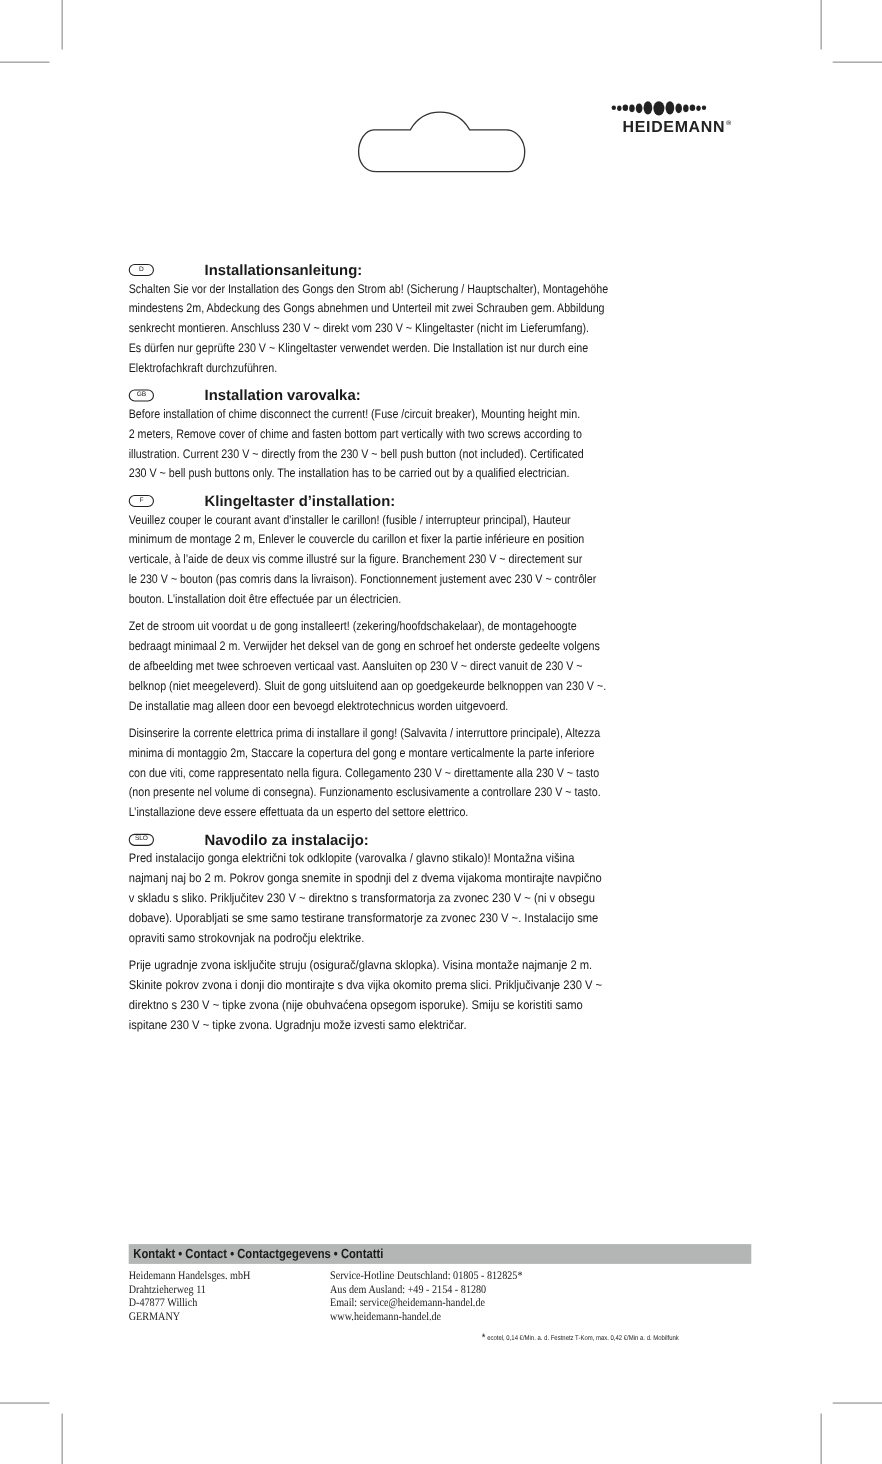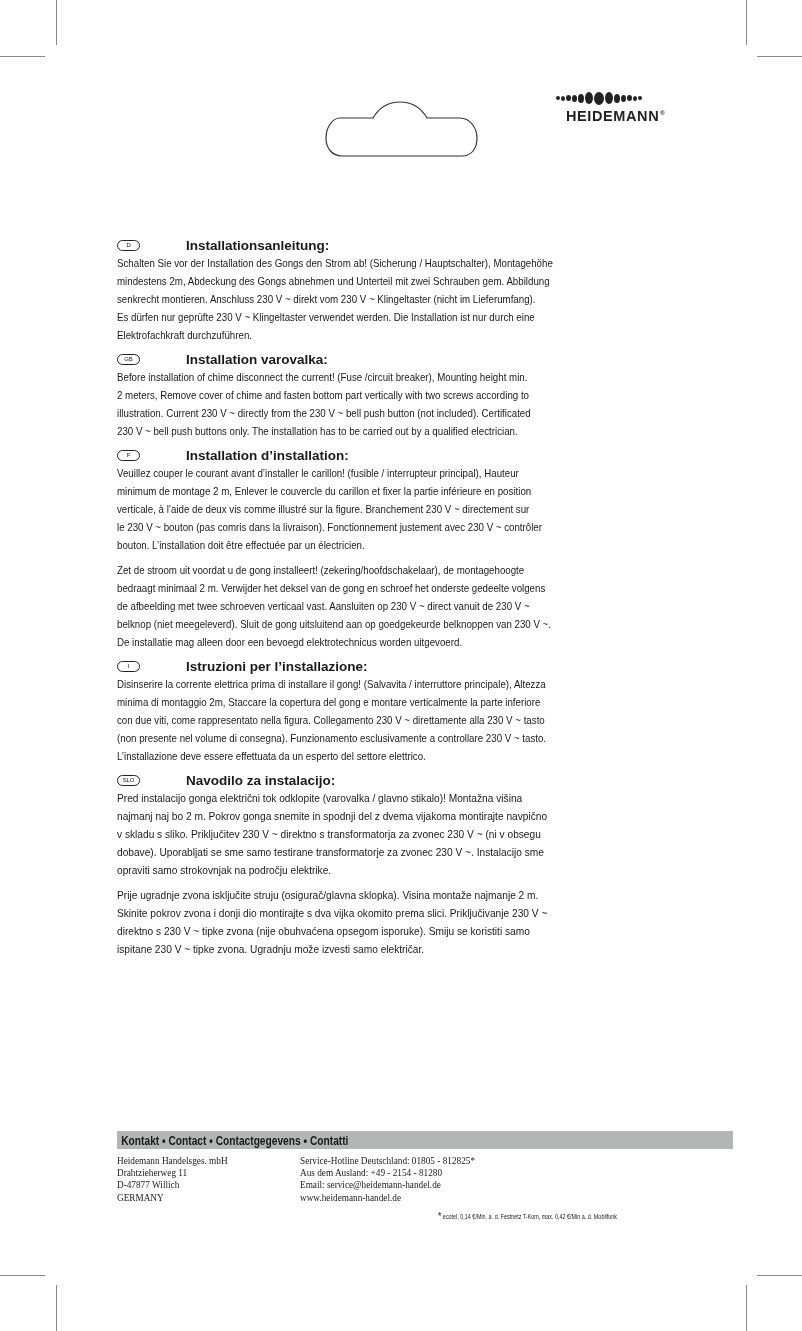--- a/index.html
+++ b/index.html
@@ -16,21 +16,21 @@
                  letter-spacing: 0.6px; color: #222; margin-left: 10px; margin-top: 0px; line-height: 16px; }
     .logo-word sup { font-size: 6px; vertical-align: 6px; margin-left: 1px; }
     .content { position: absolute; left: 117px; top: 237px; width: 580px; }
     .section { margin-bottom: 7px; }
     .heading { display: flex; align-items: center; font-weight: bold; font-size: 13.5px; line-height: 17px; color: #1a1a1a; gap: 40px; }
     .badge { display: inline-flex; align-items: center; justify-content: center;
              width: 21px; height: 9px; border: 1px solid #222; border-radius: 6px;
              font-size: 6px; font-weight: normal; margin-right: 6px; line-height: 9px; letter-spacing: -0.2px; }
     .body { font-family: "Liberation Sans", sans-serif; font-size: 11.3px; line-height: 18px;
             transform: scaleX(0.86); transform-origin: left top; width: 660px; color: #1a1a1a; }
-    .contact-bar { position: absolute; left: 117px; top: 1131px; width: 616px; height: 18px;
+    .contact-bar { position: absolute; left: 117px; top: 1131px; width: 566px; height: 18px;
                    background: #b4b6b6; }
     .contact-title { font-weight: bold; font-size: 12px; line-height: 18px; padding-left: 5px;
                      transform: scaleX(0.85); transform-origin: left center; display: inline-block; white-space: nowrap; color: #1a1a1a; }
     .contact-cols { position: absolute; left: 117px; top: 1155px; display: flex; font-family: Liberation Serif, serif; }
     .col { font-size: 10.5px; line-height: 12.2px; transform: scaleX(0.88); transform-origin: left top; white-space: nowrap; }
     .col1 { width: 160px; }
     .col2 { margin-left: 23px; }
     .footnote { position: absolute; left: 438px; top: 1211px; font-size: 6.3px; white-space: nowrap;
                 transform: scaleX(0.86); transform-origin: left top; }
     .footnote .star { font-size: 10px; vertical-align: -1px; }
@@ -94,21 +94,21 @@
       <div>Before installation of chime disconnect the current! (Fuse /circuit breaker), Mounting height min.</div>
         <div>2 meters, Remove cover of chime and fasten bottom part vertically with two screws according to</div>
         <div>illustration. Current 230 V ~ directly from the 230 V ~ bell push button (not included). Certificated</div>
         <div>230 V ~ bell push buttons only. The installation has to be carried out by a qualified electrician.</div>
     </div>
   </div>
 
   <div class="section">
     <div class="heading">
       <span class="badge">F</span>
-      <span>Installation d’installation:</span>
+      <span>Klingeltaster d’installation:</span>
     </div>
     <div class="body">
       <div>Veuillez couper le courant avant d’installer le carillon! (fusible / interrupteur principal), Hauteur</div>
         <div>minimum de montage 2 m, Enlever le couvercle du carillon et fixer la partie inférieure en position</div>
         <div>verticale, à l’aide de deux vis comme illustré sur la figure. Branchement 230 V ~ directement sur</div>
         <div>le 230 V ~ bouton (pas comris dans la livraison). Fonctionnement justement avec 230 V ~ contrôler</div>
         <div>bouton. L’installation doit être effectuée par un électricien.</div>
     </div>
   </div>
 
@@ -116,24 +116,20 @@
     <div class="body">
       <div>Zet de stroom uit voordat u de gong installeert! (zekering/hoofdschakelaar), de montagehoogte</div>
         <div>bedraagt minimaal 2 m. Verwijder het deksel van de gong en schroef het onderste gedeelte volgens</div>
         <div>de afbeelding met twee schroeven verticaal vast. Aansluiten op 230 V ~ direct vanuit de 230 V ~</div>
         <div>belknop (niet meegeleverd). Sluit de gong uitsluitend aan op goedgekeurde belknoppen van 230 V ~.</div>
         <div>De installatie mag alleen door een bevoegd elektrotechnicus worden uitgevoerd.</div>
     </div>
   </div>
 
   <div class="section">
-    <div class="heading">
-      <span class="badge">I</span>
-      <span>Istruzioni per l’installazione:</span>
-    </div>
     <div class="body">
       <div>Disinserire la corrente elettrica prima di installare il gong! (Salvavita / interruttore principale), Altezza</div>
         <div>minima di montaggio 2m, Staccare la copertura del gong e montare verticalmente la parte inferiore</div>
         <div>con due viti, come rappresentato nella figura. Collegamento 230 V ~ direttamente alla 230 V ~ tasto</div>
         <div>(non presente nel volume di consegna). Funzionamento esclusivamente a controllare 230 V ~ tasto.</div>
         <div>L’installazione deve essere effettuata da un esperto del settore elettrico.</div>
     </div>
   </div>
 
   <div class="section">

